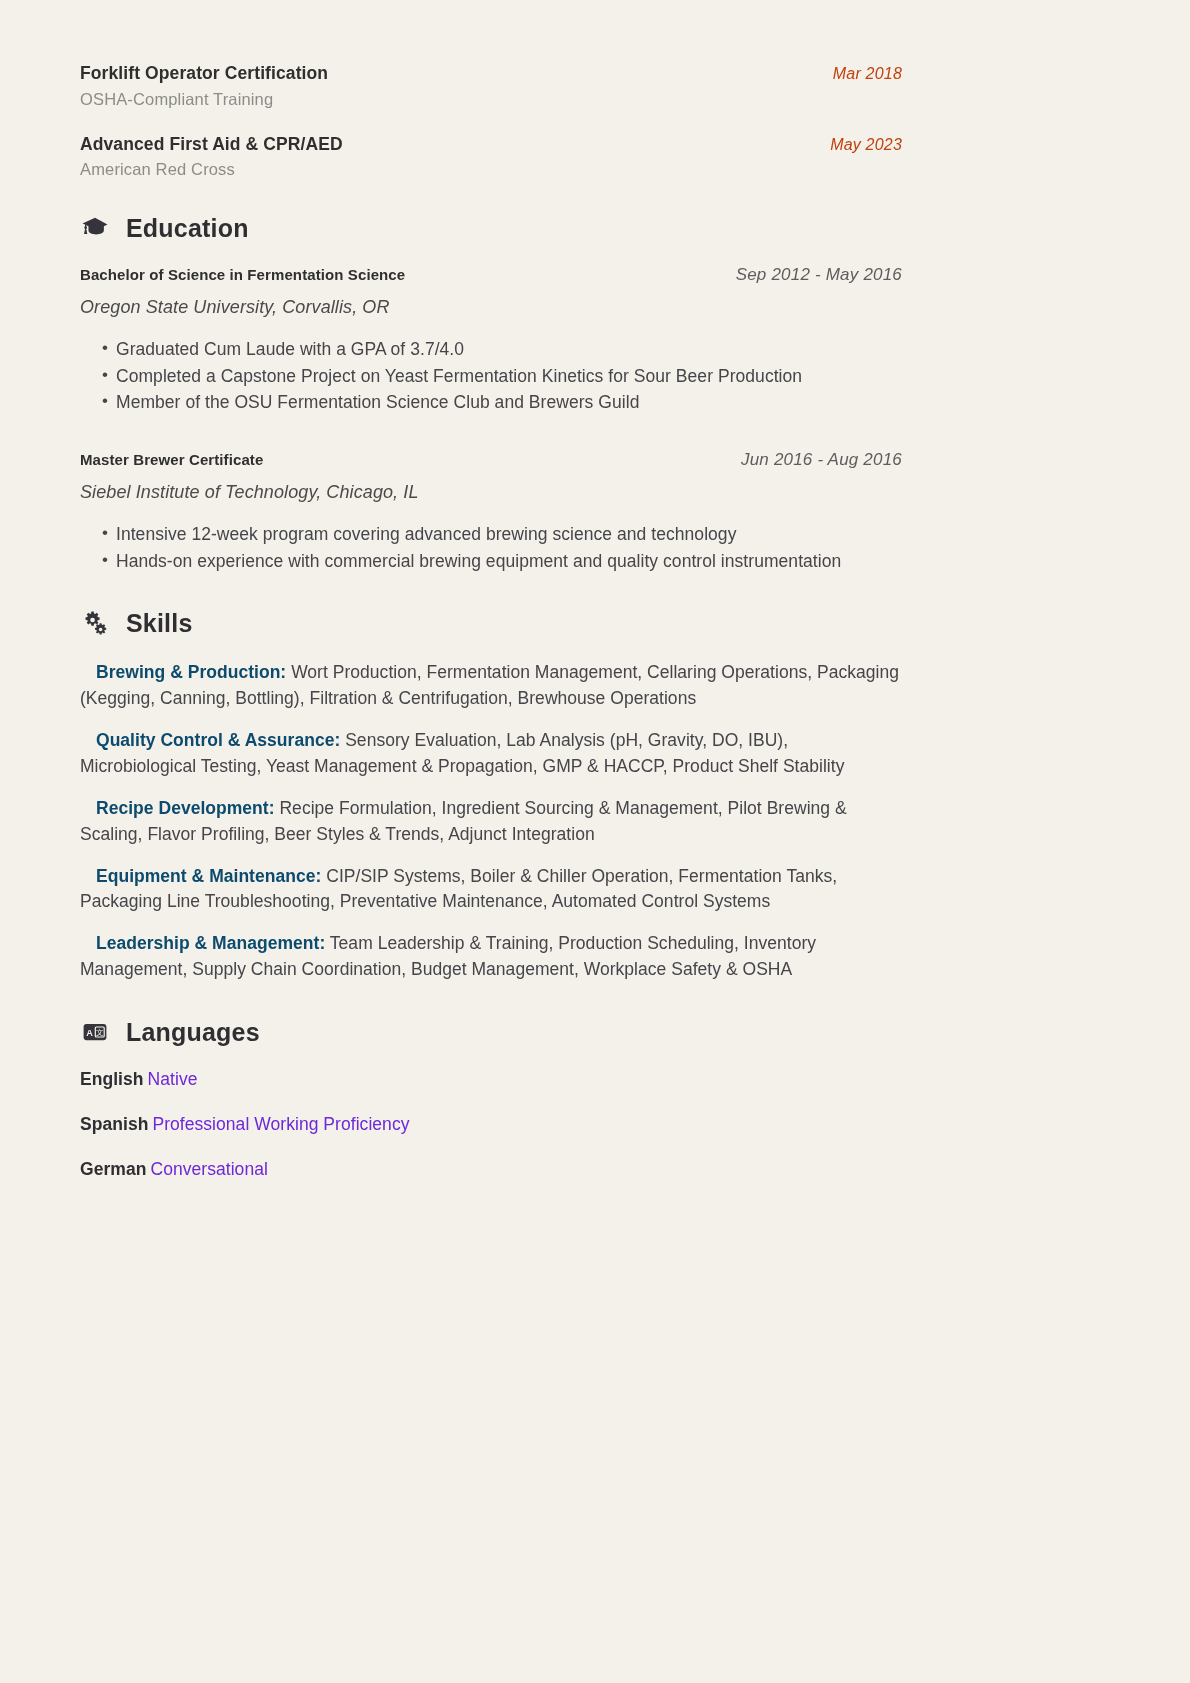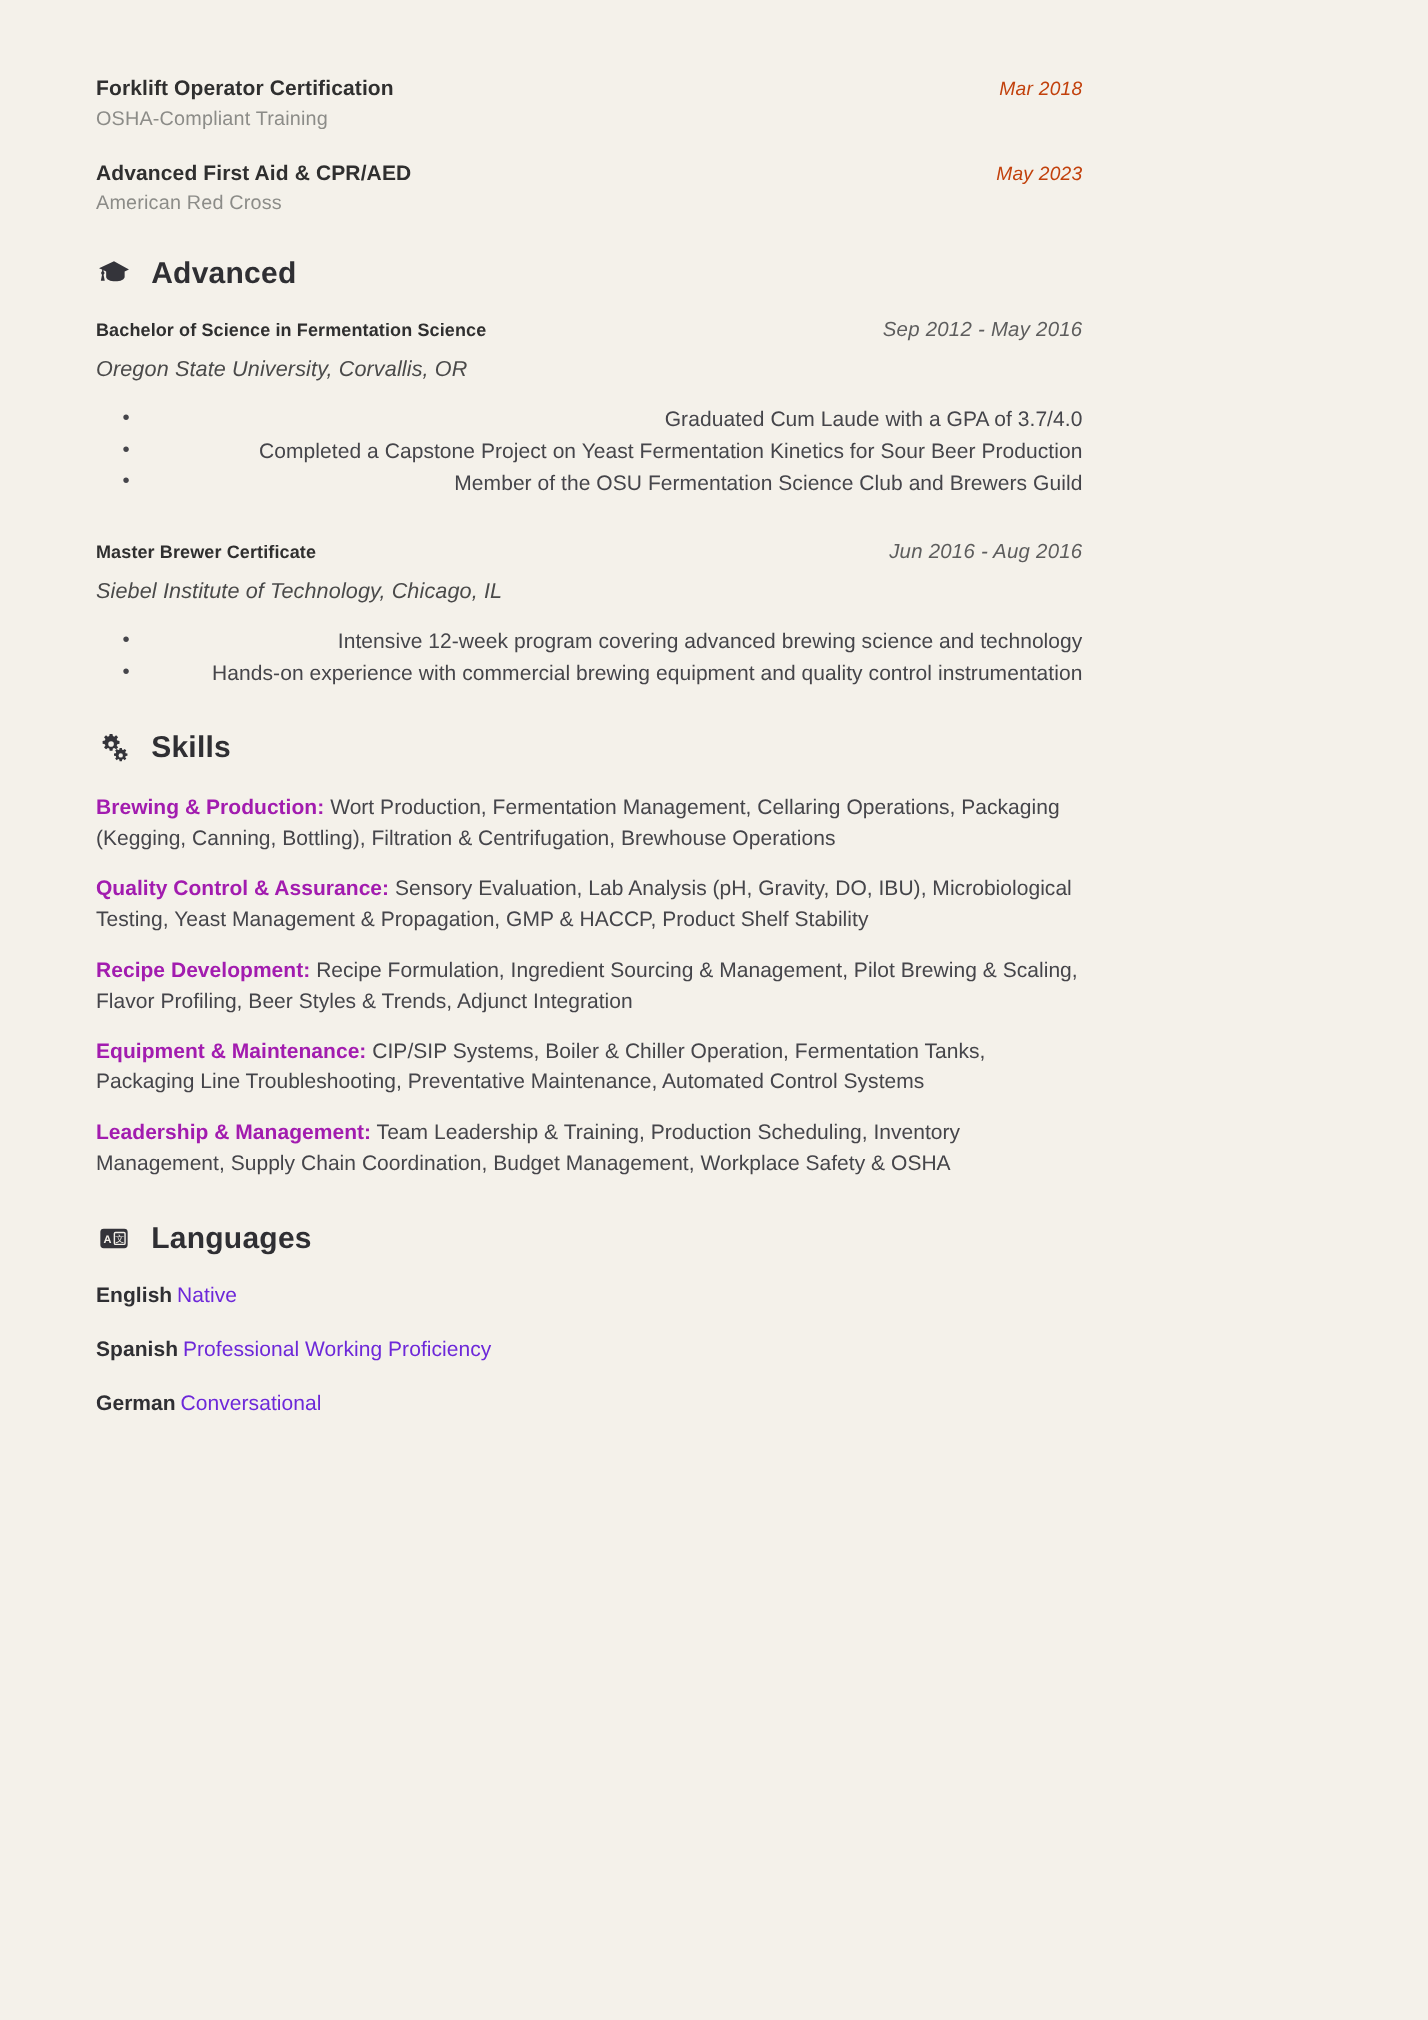--- a/index.html
+++ b/index.html
@@ -113,21 +113,20 @@
     padding: 0 0 0 22px;
     list-style: none;
   }
   ul.bullets li {
     position: relative;
     font-size: 17.5px;
     line-height: 1.52;
     color: #45454a;
     padding-left: 14px;
     letter-spacing: 0.05px;
-    text-align: right;
   }
   ul.bullets li::before {
     content: "•";
     position: absolute;
     left: 0;
     top: -1px;
     color: #45454a;
     font-size: 17px;
   }
   .edu-entry + .edu-entry { margin-top: 34px; }
@@ -135,21 +134,22 @@
   
   .skill-row {
     font-size: 17.5px;
     line-height: 1.48;
     color: #45454a;
     margin-bottom: 16px;
     letter-spacing: 0.03px;
   }
   .skill-cat {
     font-weight: bold;
-    color: #a21caf;
+    color: #0c4a6e;
+    margin-left: 16px;
   }
 
   
   .lang-row {
     font-size: 17.5px;
     margin-bottom: 24px;
     letter-spacing: 0.05px;
   }
   .lang-name {
     font-weight: bold;
@@ -185,21 +185,21 @@
 
   </div>
 
   <div class="section">
     <div class="section-header">
       <span class="section-icon">
         <svg width="28" height="28" viewBox="0 0 24 24" fill="currentColor" aria-hidden="true">
           <path d="M12 3.2 1.3 8.1l2.2 1v1.3c-.42.24-.7.7-.7 1.22 0 .5.26.94.66 1.19l-.86 4.3h2.8l-.86-4.3c.4-.25.66-.69.66-1.19 0-.52-.28-.98-.7-1.22V9.64l1.9.87v3.67c0 1.9 2.9 3.32 6.6 3.32s6.6-1.42 6.6-3.32v-3.67l3.1-1.42L12 3.2z"></path>
         </svg>
       </span>
-      <span class="section-title">Advanced</span>
+      <span class="section-title">Education</span>
     </div>
 
     <div class="edu-entry">
       <div class="edu-head">
         <div class="edu-degree">Bachelor of Science in Fermentation Science</div>
         <div class="edu-date">Sep 2012 - May 2016</div>
       </div>
       <div class="edu-school">Oregon State University, Corvallis, OR</div>
       <ul class="bullets">
         <li>Graduated Cum Laude with a GPA of 3.7/4.0</li>

